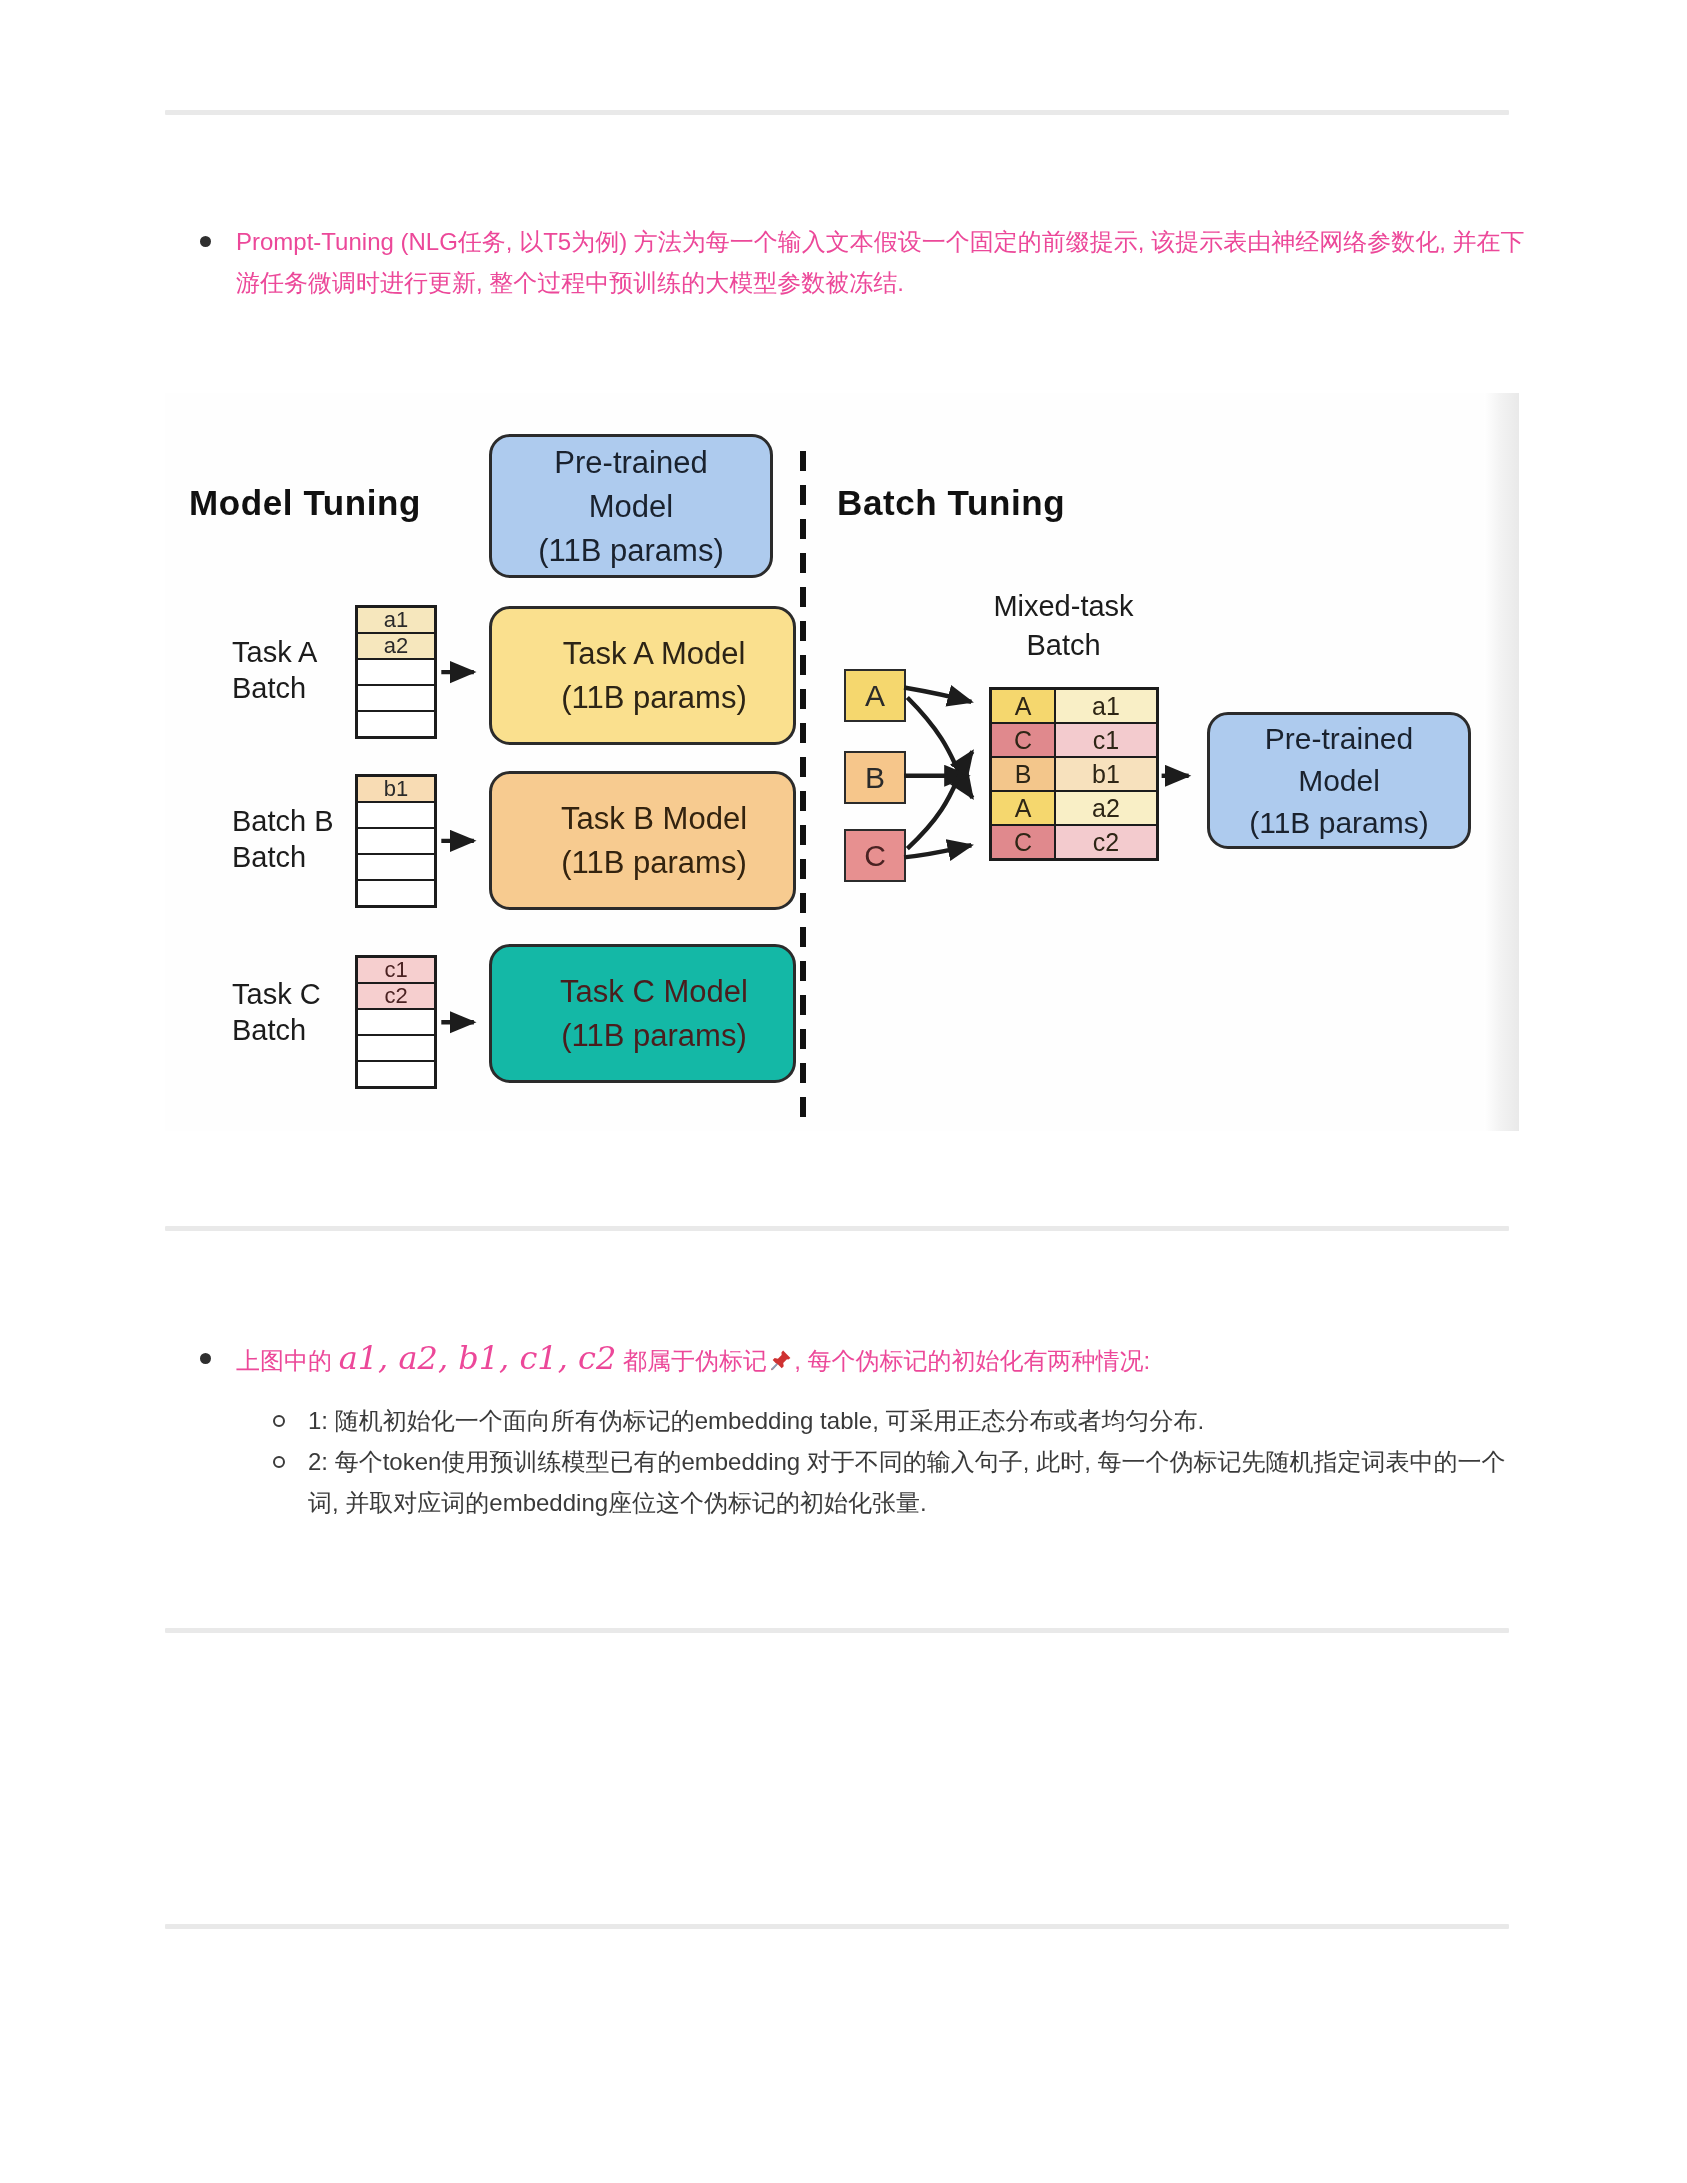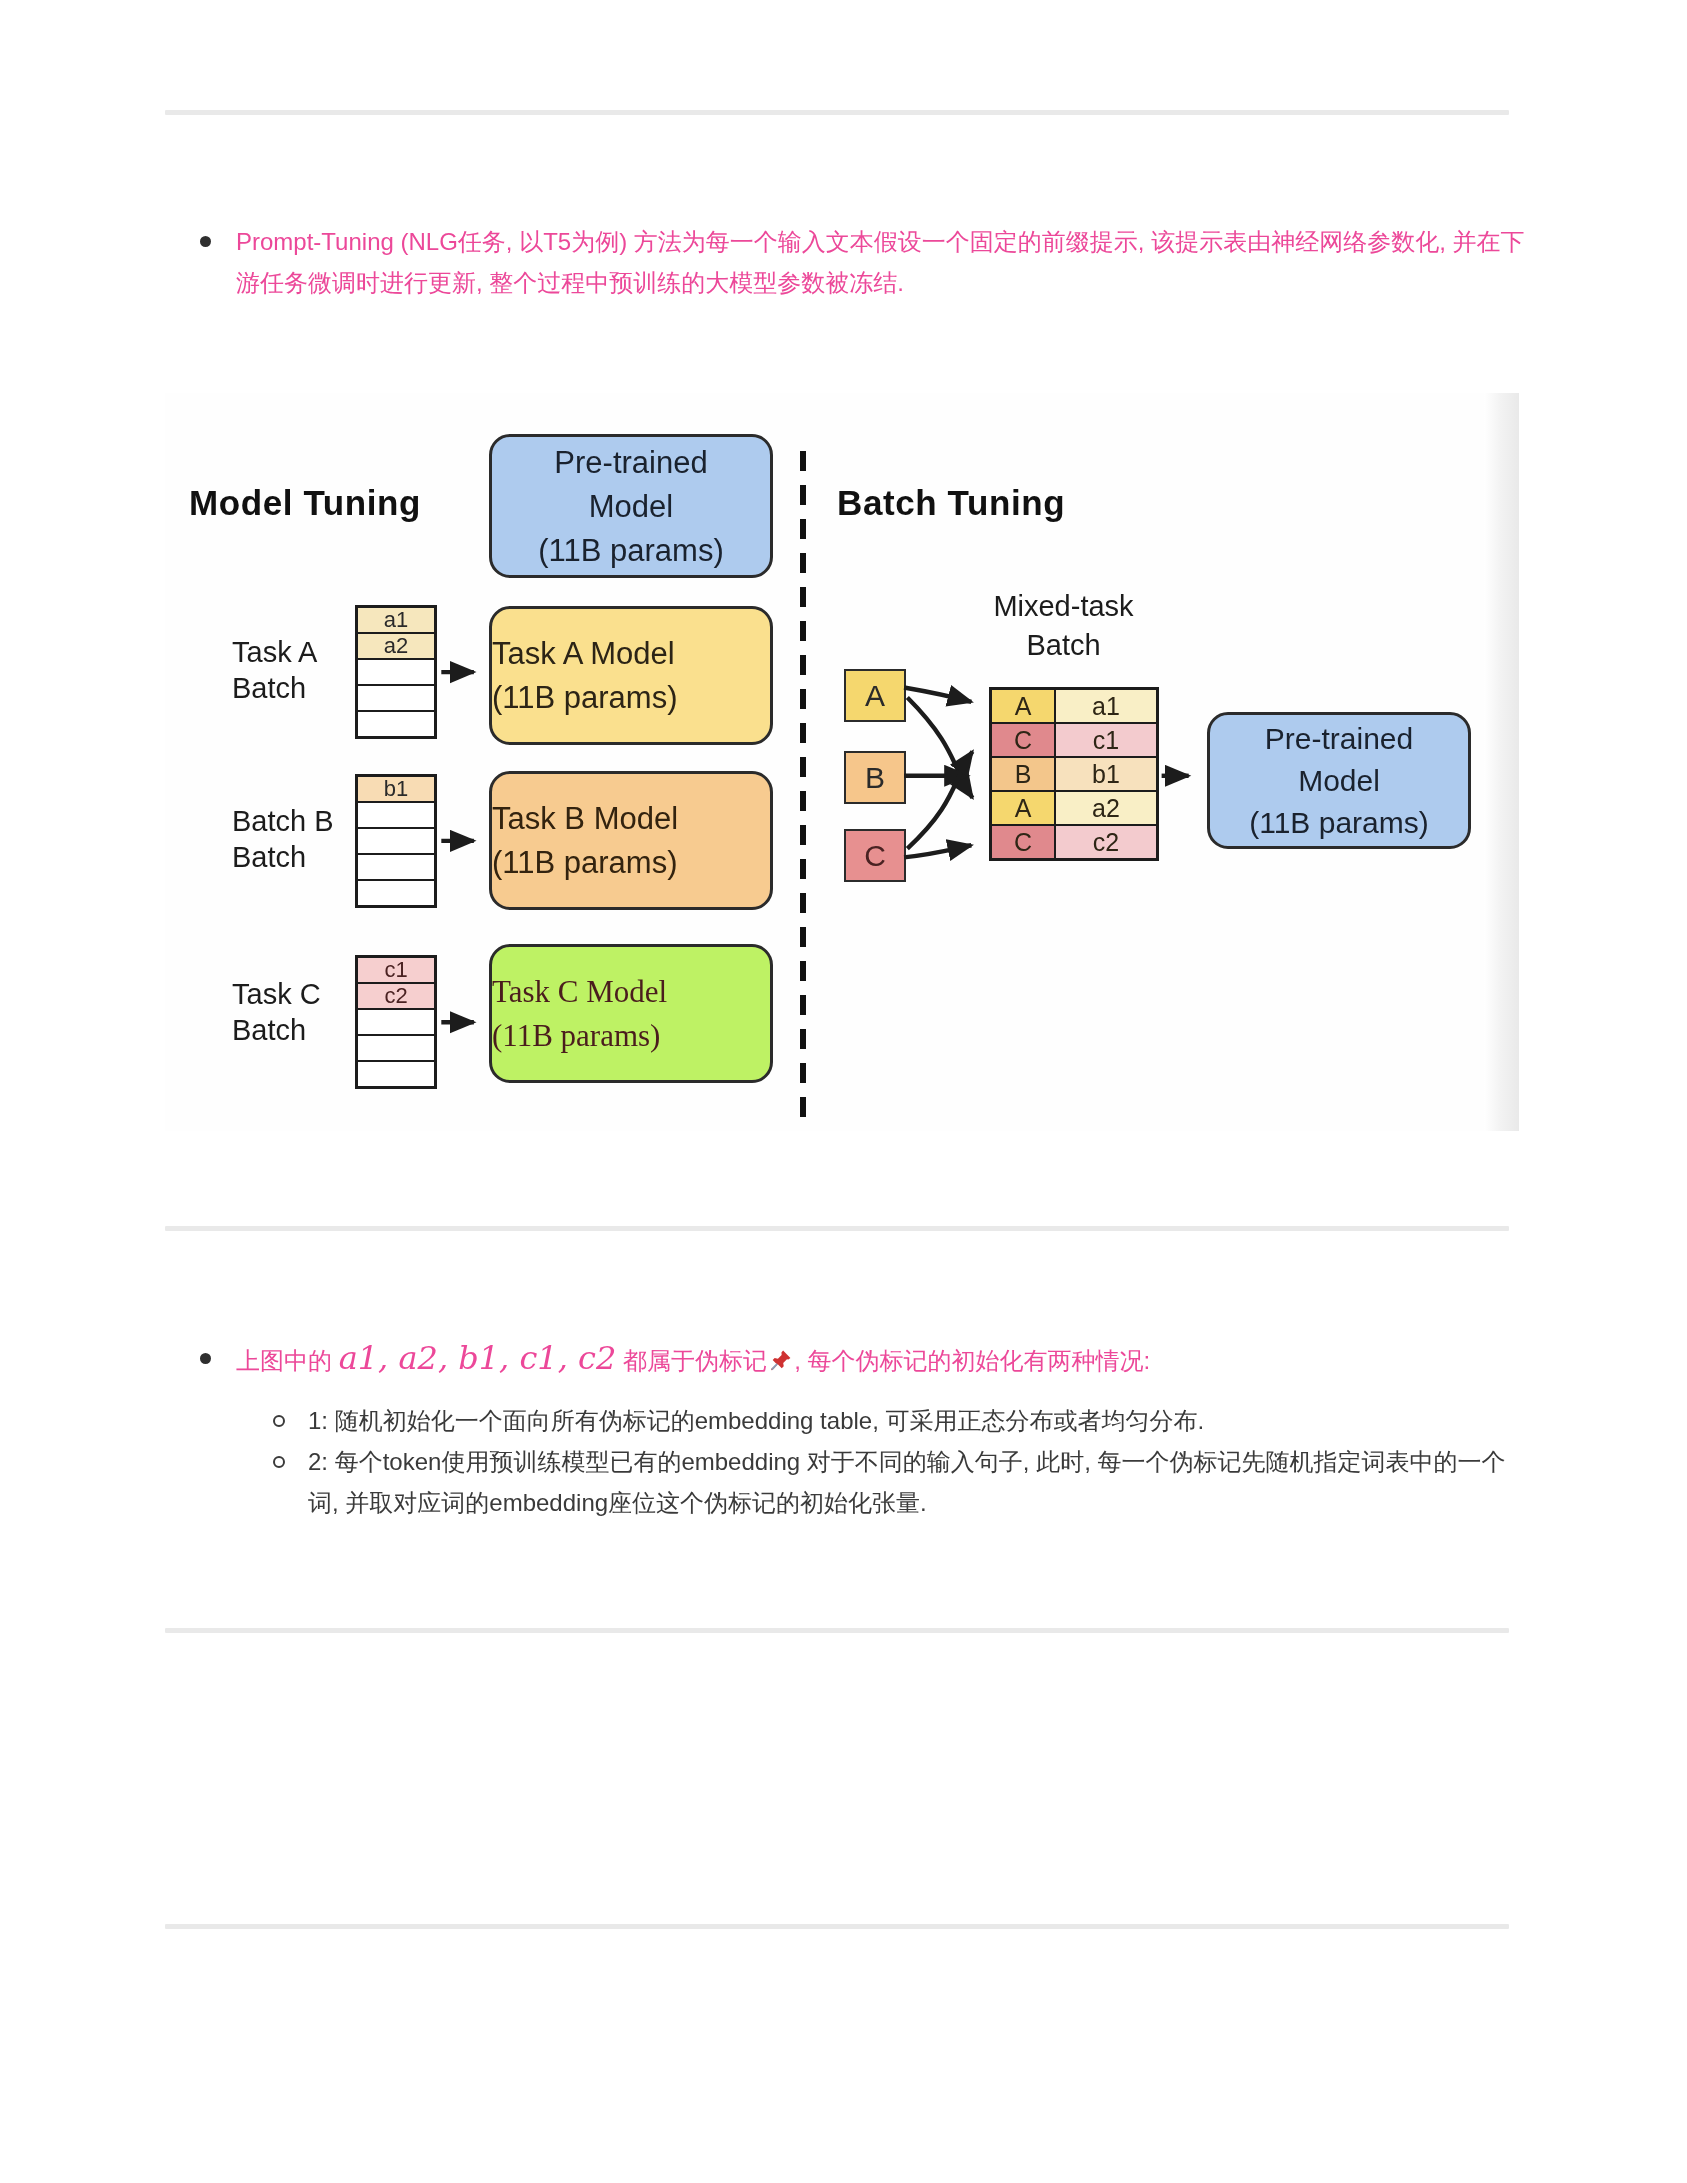--- a/index.html
+++ b/index.html
@@ -18,24 +18,24 @@
   .pin{display:inline-block;width:25px;height:25px;vertical-align:-4.4px;margin:0 1.1px;}
 
   
   .figure{position:absolute;left:165px;top:393px;width:1354px;height:738px;background:#fefefe;}
   .fig-strip{position:absolute;left:1319px;top:0;width:35px;height:738px;
              background:linear-gradient(90deg,#ffffff 0%,#f3f3f3 45%,#e9e9e9 100%);}
   .fig-title{position:absolute;font-size:35px;font-weight:bold;color:#111;letter-spacing:0.6px;}
   .bluebox{position:absolute;background:#aecbee;border:3.3px solid #2b2b2b;border-radius:21px;
            text-align:center;color:#1a222e;font-size:31px;line-height:44px;}
   .modelbox{position:absolute;width:278px;height:133px;border:3.3px solid #2b2b2b;border-radius:21px;
-            font-size:31px;line-height:44px;display:flex;flex-direction:column;justify-content:center;}
+            text-align:center;font-size:31px;line-height:44px;display:flex;flex-direction:column;justify-content:center;padding-left:23px;}
   .mb-yellow{background:#fae08e;color:#2c2416;}
   .mb-orange{background:#f7cb90;color:#33230f;}
-  .mb-red{background:#bef264;color:#4a1d1d;font-family:Liberation Serif, serif;}
+  .mb-red{background:#14b8a6;color:#4a1d1d;}
   .stack{position:absolute;width:76px;border:3.3px solid #1c1c1c;background:#fff;}
   .srow{height:24px;border-bottom:2.2px solid #1c1c1c;text-align:center;font-size:22px;line-height:24px;color:#2a2a2a;}
   .srow:last-child{border-bottom:none;}
   .tintA{background:#f6e7bd;}
   .tintB{background:#f8dcb4;}
   .tintC{background:#f6cfcf;color:#4a2222;}
   .batchlabel{position:absolute;font-size:29px;line-height:36px;color:#1c1c1c;}
   .dashline{position:absolute;left:635px;top:58px;width:5.5px;height:672px;
             background:repeating-linear-gradient(180deg,#111 0 20px,transparent 20px 34px);}
   .mixedlabel{position:absolute;left:788px;top:194px;width:221px;text-align:center;

